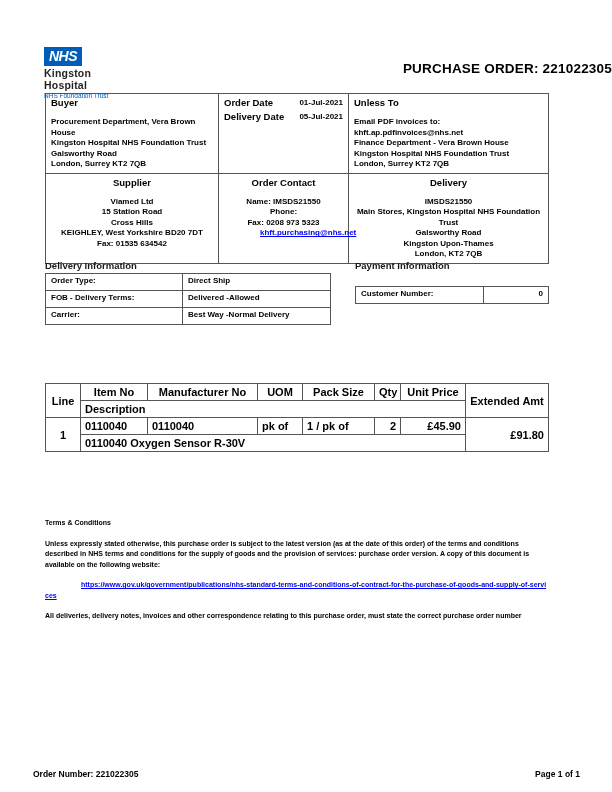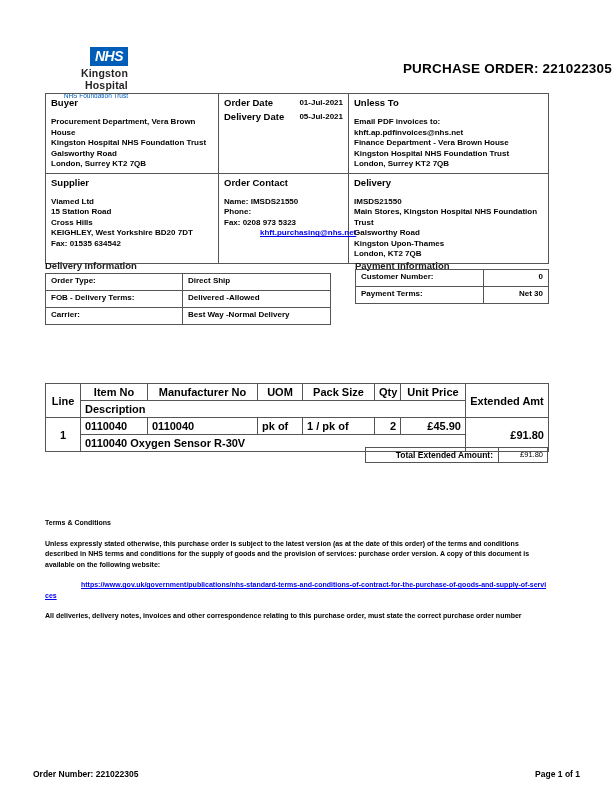--- a/index.html
+++ b/index.html
@@ -1,20 +1,20 @@
 <!DOCTYPE html>
 <html><head>
 <meta charset="utf-8">
 <style>
   html,body{margin:0;padding:0;background:#fff;}
   .page{position:relative;width:612px;height:792px;background:#fff;
         font-family:"Liberation Sans",sans-serif;color:#000;overflow:hidden;}
 
   
-  .logo{position:absolute;left:44px;top:47px;width:84px;text-align:right;}
+  .logo{position:absolute;left:44px;top:47px;width:84px;}
   .nhs-box{display:inline-block;background:#005EB8;color:#fff;font-style:italic;
            font-weight:bold;font-size:14px;line-height:18px;padding:0 5px 1px 5px;
            letter-spacing:-0.5px;}
   .org{font-size:10.5px;font-weight:600;color:#231f20;margin-top:1px;letter-spacing:0.2px;}
   .trust{font-size:6.5px;color:#005EB8;margin-top:1px;}
 
   
   .title{position:absolute;left:0;right:0;top:61px;text-align:right;
          font-size:13.5px;font-weight:bold;letter-spacing:0.2px;}
 
@@ -102,21 +102,21 @@
         </div>
       </td>
       <td>
         <div class="cell-heading">Unless To</div>
         <div class="addr">Email PDF invoices to: khft.ap.pdfinvoices@nhs.net
 Finance Department - Vera Brown House
 Kingston Hospital NHS Foundation Trust
 London, Surrey KT2 7QB</div>
       </td>
     </tr>
-    <tr style="height:85px;">
+    <tr style="height:85px;text-align:center;">
       <td>
         <div class="cell-heading">Supplier</div>
         <div class="addr">Viamed Ltd
 15 Station Road
 Cross Hills
 KEIGHLEY, West Yorkshire BD20 7DT
 Fax: 01535 634542</div>
       </td>
       <td>
         <div class="cell-heading">Order Contact</div>
@@ -154,33 +154,29 @@
       <td>Delivered -Allowed</td>
     </tr>
     <tr>
       <td>Carrier:</td>
       <td>Best Way -Normal Delivery</td>
     </tr>
   </tbody>
     </table>
 
   <div class="section-heading" style="left:355px;top:260px;">Payment Information</div>
-  <table class="kv-table" style="position:absolute;left:355px;top:269px;width:193px;">
+  <table class="kv-table" style="position:absolute;left:355px;top:286px;width:193px;">
     <colgroup>
         <col style="width:128px">
         <col style="width:65px">
       </colgroup>
     <tbody>
         <tr>
       <td>Customer Number:</td>
       <td class="kv-right">0</td>
-    </tr>
-    <tr>
-      <td>Payment Terms:</td>
-      <td class="kv-right">Net 30</td>
     </tr>
   </tbody>
     </table>
 
   <table class="item-table">
     <colgroup>
       <col style="width:35px">
         <col style="width:67px">
         <col style="width:110px">
       <col style="width:45px">
@@ -212,24 +208,20 @@
       <td class="td-r">2</td>
       <td class="td-r">£45.90</td>
       <td class="td-r" rowspan="2" style="vertical-align:middle;">£91.80</td>
     </tr>
     <tr>
       <td colspan="6">0110040 Oxygen Sensor R-30V</td>
     </tr>
   </tbody>
     </table>
 
-  <div class="total-row">
-    <div class="total-label">Total Extended Amount:</div>
-    <div class="total-value">£91.80</div>
-  </div>
 
   <div class="terms">
     <div class="terms-heading">Terms &amp; Conditions</div>
     <p>Unless expressly stated otherwise, this purchase order is subject to the latest version (as at the date of this order) of the terms and conditions described in NHS terms and conditions for the supply of goods and the provision of services: purchase order version. A copy of this document is available on the following website:</p>
     <p><a href="#" class="doc-link">https://www.gov.uk/government/publications/nhs-standard-terms-and-conditions-of-contract-for-the-purchase-of-goods-and-supply-of-services</a></p>
     <p>All deliveries, delivery notes, invoices and other correspondence relating to this purchase order, must state the correct purchase order number</p>
   </div>
 
   <div class="footer">
     <div class="footer-left">

